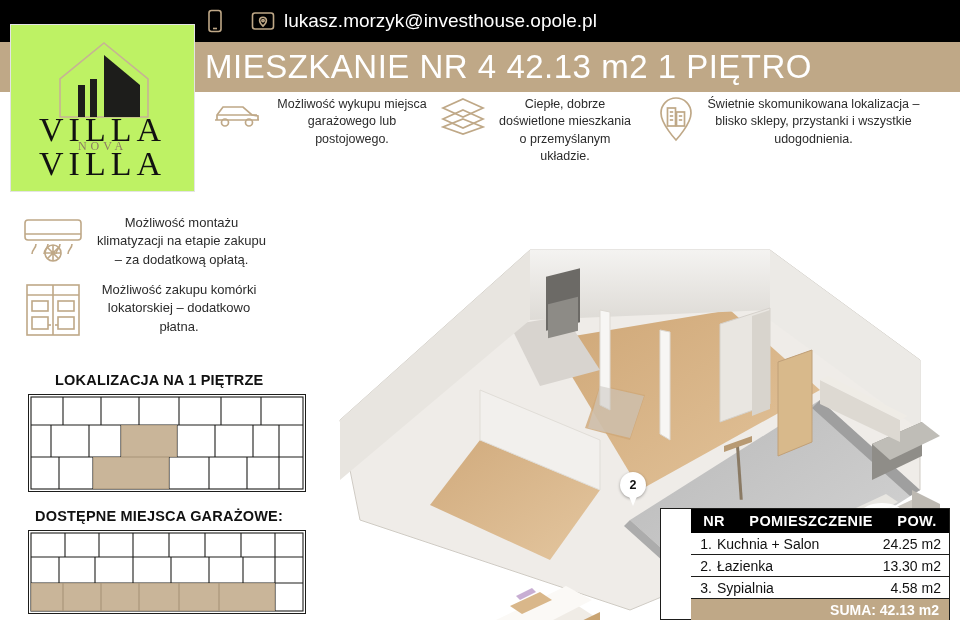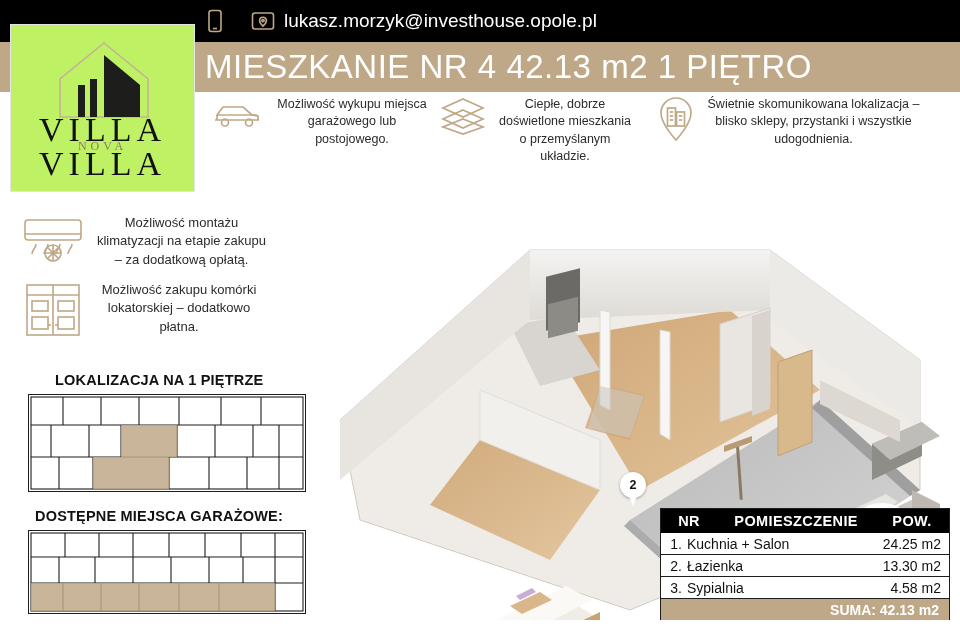--- a/index.html
+++ b/index.html
@@ -121,21 +121,21 @@
     border-right: 5px solid transparent;
     border-top: 12px solid #fff;
   }
   #marker-1 { left: 542px; top: 362px; }
   #marker-2 { left: 320px; top: 282px; }
   #marker-3 { left: 470px; top: 408px; }
 
   
   .table {
     position: absolute; left: 660px; top: 508px; width: 290px; height: 112px;
-    background: #fff; border: 1px solid #1d1d1b;
+    background: #fff; border: 1px solid #1d1d1b; padding-left: 30px;
   }
   .table-head {
     height: 24px; background: #000; color: #fff;
     display: flex; align-items: center; justify-content: space-around;
     font-size: 14.5px; font-weight: bold; letter-spacing: .4px;
   }
   .trow {
     height: 22px; display: flex; align-items: center;
     border-bottom: 1px solid #1d1d1b;
     font-size: 14px; color: #111;

